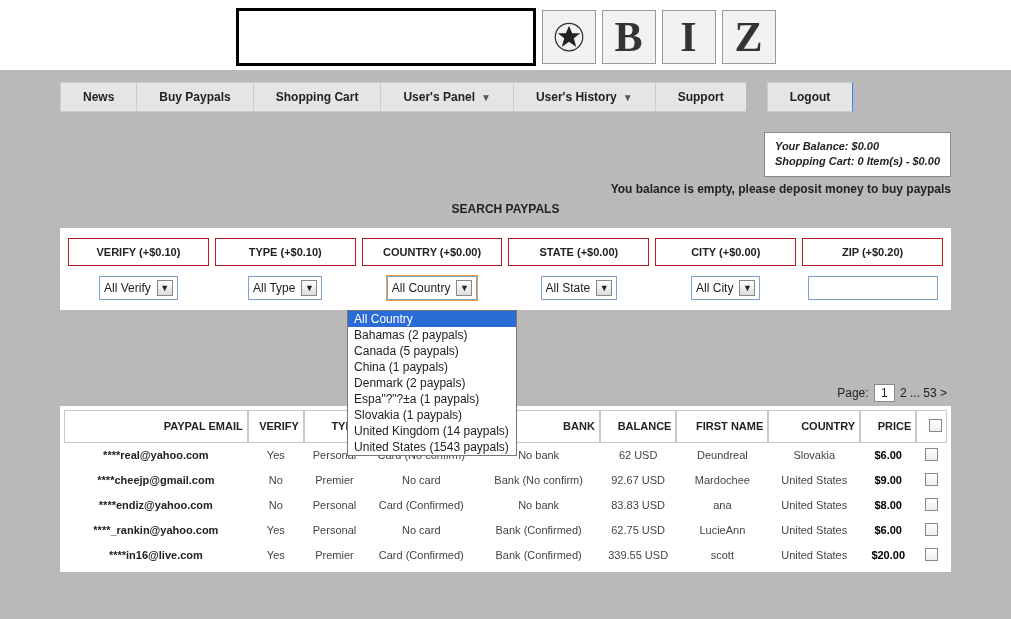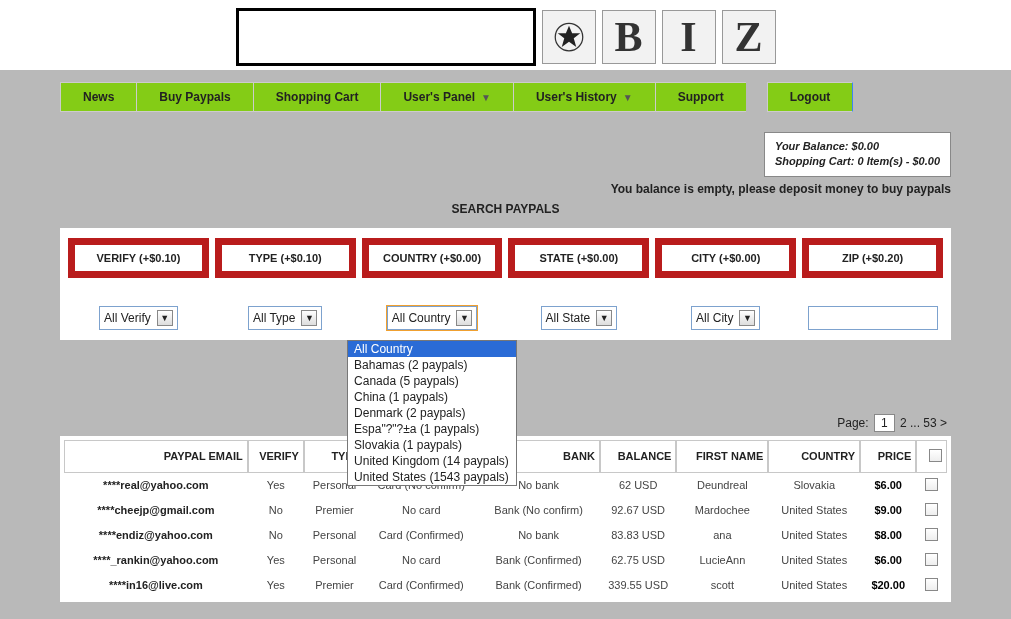--- a/index.html
+++ b/index.html
@@ -5,31 +5,31 @@
   * { box-sizing: border-box; }
   body { margin:0; padding:0; font-family: Arial, Helvetica, sans-serif; font-size:12px; color:#222; background:#fff; }
   .page { width:1011px; margin:0 auto; }
   .logo-row { height:70px; padding-top:4px; display:flex; align-items:center; justify-content:center; gap:6px;}
   .blackbox { width:300px; height:58px; border:3px solid #000; background:#fff; }
   .biz-group { display:flex; gap:6px; }
   .biz-letter { width:54px; height:54px; border:1px solid #999; display:flex; align-items:center; justify-content:center; font-family: Georgia, 'Times New Roman', serif; font-size:42px; font-weight:bold; color:#333; background:#f2f2f2; }
   .biz-star { height:54px; width:54px; border:1px solid #999; background:#f2f2f2; display:flex; align-items:center; justify-content:center; font-size:30px; }
   .gray-area { background:#b9b9b9; padding:12px 60px 0 60px; min-height:549px;}
   .nav { display:flex; background:transparent; }
-  .nav .btn { flex:0 0 auto; background:#84cc16; border:1px solid #ccc; border-right:none; height:30px; padding:0 22px; display:flex; align-items:center; justify-content:center; font-weight:bold; font-size:12px; cursor:pointer; }
+  .nav .btn { flex:0 0 auto; background:#e5e5e5; border:1px solid #ccc; border-right:none; height:30px; padding:0 22px; display:flex; align-items:center; justify-content:center; font-weight:bold; font-size:12px; cursor:pointer; }
   .nav .btn:last-child { border-right:1px solid #3b82f6;margin-left:21px; }
   .nav .caret { margin-left:6px; font-size:10px; color:#555; }
   .balance-box { margin-top:20px; background:#fff; border:1px solid #888; padding:6px 10px; float:right; font-size:11px; line-height:1.4; font-weight:bold;font-style:italic;}
   .clear { clear:both; }
   .msg1 { text-align:right; font-weight:bold; font-size:12px; margin-top:5px; }
   .msg2 { text-align:center; font-weight:bold; font-size:12px; margin-top:6px; }
   .filter-panel { background:#fff; margin-top:12px; padding:10px 8px; }
   .filter-headers { display:flex; gap:6px; }
-  .fh { flex:1; border:7px solid #b91c1c; text-align:center; font-size:11px; font-weight:bold; padding:7px 0; }
-  .filter-controls { display:flex; gap:6px; margin-top:28px; }
+  .fh { flex:1; border:1px solid #b91c1c; text-align:center; font-size:11px; font-weight:bold; padding:7px 0; }
+  .filter-controls { display:flex; gap:6px; margin-top:10px; }
   .fc { flex:1; display:flex; align-items:center; justify-content:center; position:relative;}
   .pseudo-select { border:1px solid #7da2ce; height:24px; display:flex; align-items:center; padding:0 4px; gap:6px; background:#fff; cursor:pointer;}
   .pseudo-select .arrow-btn { width:16px; height:16px; border:1px solid #888; display:flex; align-items:center; justify-content:center; font-size:9px; background:linear-gradient(#fff,#ddd);}
   .pseudo-select.active { outline:1px solid #f0a030; }
   .zip-input { height:24px; width:130px; border:1px solid #7da2ce; background:#fff;}
   .dropdown-list { position:absolute; top:34px; left:50%; transform:translateX(-50%); width:170px; background:#fff; border:1px solid #777; z-index:10; font-size:12px;}
   .dropdown-list .opt { padding:1px 6px; cursor:pointer; white-space:nowrap;}
   .dropdown-list .opt.sel { background:#2a6bd6; color:#fff; }
   .center-label { text-align:center; font-weight:bold; font-size:12px; margin-top:60px; }
   .pager { text-align:right; font-size:12px; margin-top:2px; padding-right:4px;}

